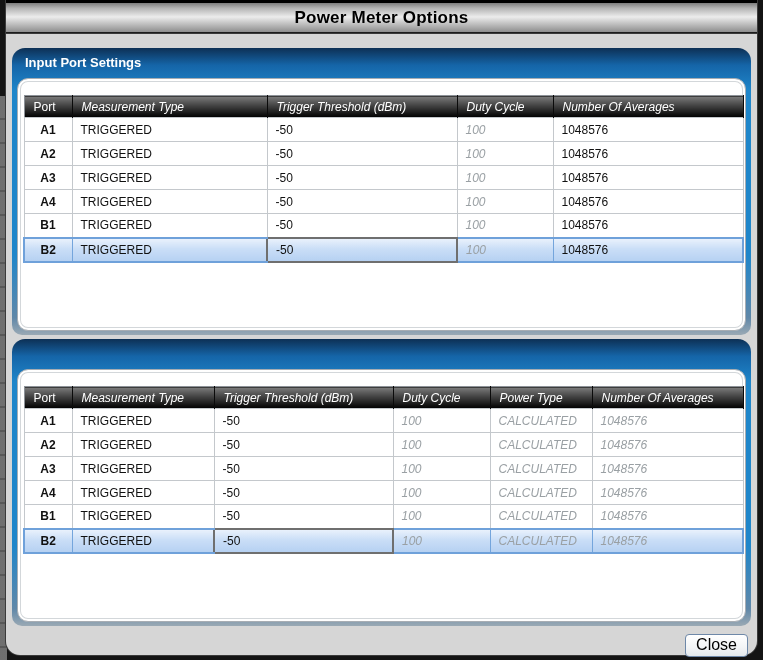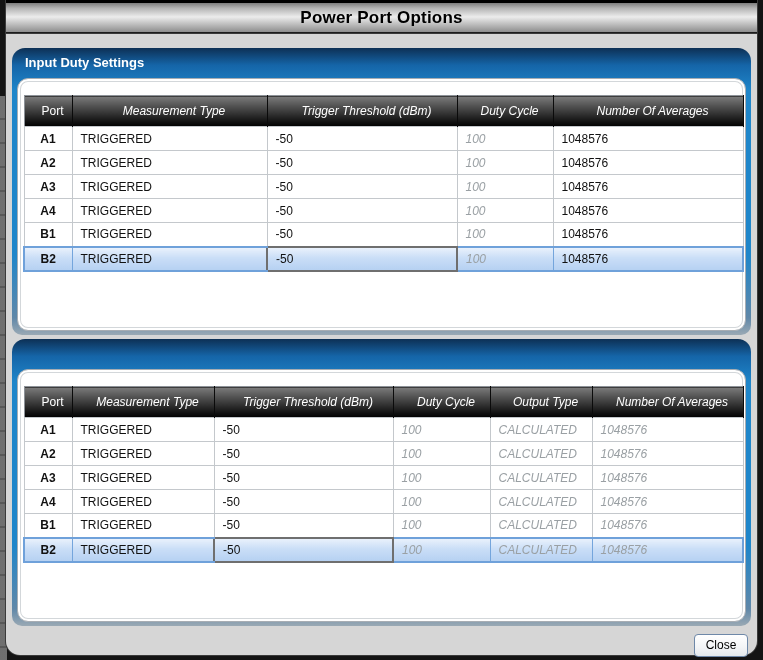--- a/index.html
+++ b/index.html
@@ -64,24 +64,24 @@
   }
 
   
   table.grid{
     border-collapse:collapse;table-layout:fixed;
     margin-left:5px;
     font-size:12px;color:#111;
     border:1px solid #8d9298;
   }
   .grid th{
-    height:31px;box-sizing:border-box;
+    height:22px;box-sizing:border-box;
     background:linear-gradient(180deg,#7b7b7b 0%,#4a4a4a 38%,#171717 80%,#000 100%);
     color:#fff;font-weight:normal;font-size:12px;
-    text-align:center;padding:0 0 0 9px;
+    text-align:left;padding:0 0 0 9px;
     border-right:1px solid #0a0a0a;
     white-space:nowrap;overflow:hidden;
   }
   .grid th + th{border-left:1px solid #c6c6c6;font-style:italic;}
   .grid td{
     height:24px;box-sizing:border-box;
     background:#fff;
     border:1px solid #c4c8cc;
     padding:0 0 0 8px;
     white-space:nowrap;overflow:hidden;
@@ -101,44 +101,44 @@
   }
 
   
   .footer{
     height:30px;display:flex;justify-content:flex-end;align-items:center;
     padding-right:3px;
   }
   .close-btn{
     min-width:54px;height:23px;
     font-family:"Liberation Sans", sans-serif;
-    font-size:12px;color:#000;
+    font-size:16px;color:#000;
     background:linear-gradient(180deg,#ffffff 0%,#f2f4f6 60%,#e4e8ec 100%);
     border:1px solid #6e88a8;
     border-radius:4px;
     padding:0 10px;
     cursor:pointer;
     margin-left:36px;
   }
 </style>
 </head>
 <body>
 
 <div class="stage">
   <div class="bg-left-strip"></div>
 
   <div class="dialog">
     <div class="titlebar">
-      <span>Power Port Options</span>
+      <span>Power Meter Options</span>
     </div>
 
     <div class="dialog-body">
 
       <section class="group">
-        <div class="group-title">Input Duty Settings</div>
+        <div class="group-title">Input Port Settings</div>
         <div class="panel">
           <table class="grid">
               <thead>
                 <tr>
                   <th style="width: 48px;">Port</th>
                   <th style="width: 195px;">Measurement Type</th>
                   <th style="width: 190px;">Trigger Threshold (dBm)</th>
                   <th style="width: 96px;">Duty Cycle</th>
                   <th style="width: 190px;">Number Of Averages</th>
                 </tr>
@@ -193,21 +193,21 @@
 
       <section class="group">
         <div class="panel">
           <table class="grid">
               <thead>
                 <tr>
                   <th style="width: 48px;">Port</th>
                   <th style="width: 142px;">Measurement Type</th>
                   <th style="width: 179px;">Trigger Threshold (dBm)</th>
                   <th style="width: 97px;">Duty Cycle</th>
-                  <th style="width: 102px;">Output Type</th>
+                  <th style="width: 102px;">Power Type</th>
                   <th style="width: 151px;">Number Of Averages</th>
                 </tr>
               </thead>
               <tbody>
                 <tr>
                   <td class="center">A1</td>
                   <td>TRIGGERED</td>
                   <td>-50</td>
                   <td class="muted">100</td>
                   <td class="muted">CALCULATED</td>

